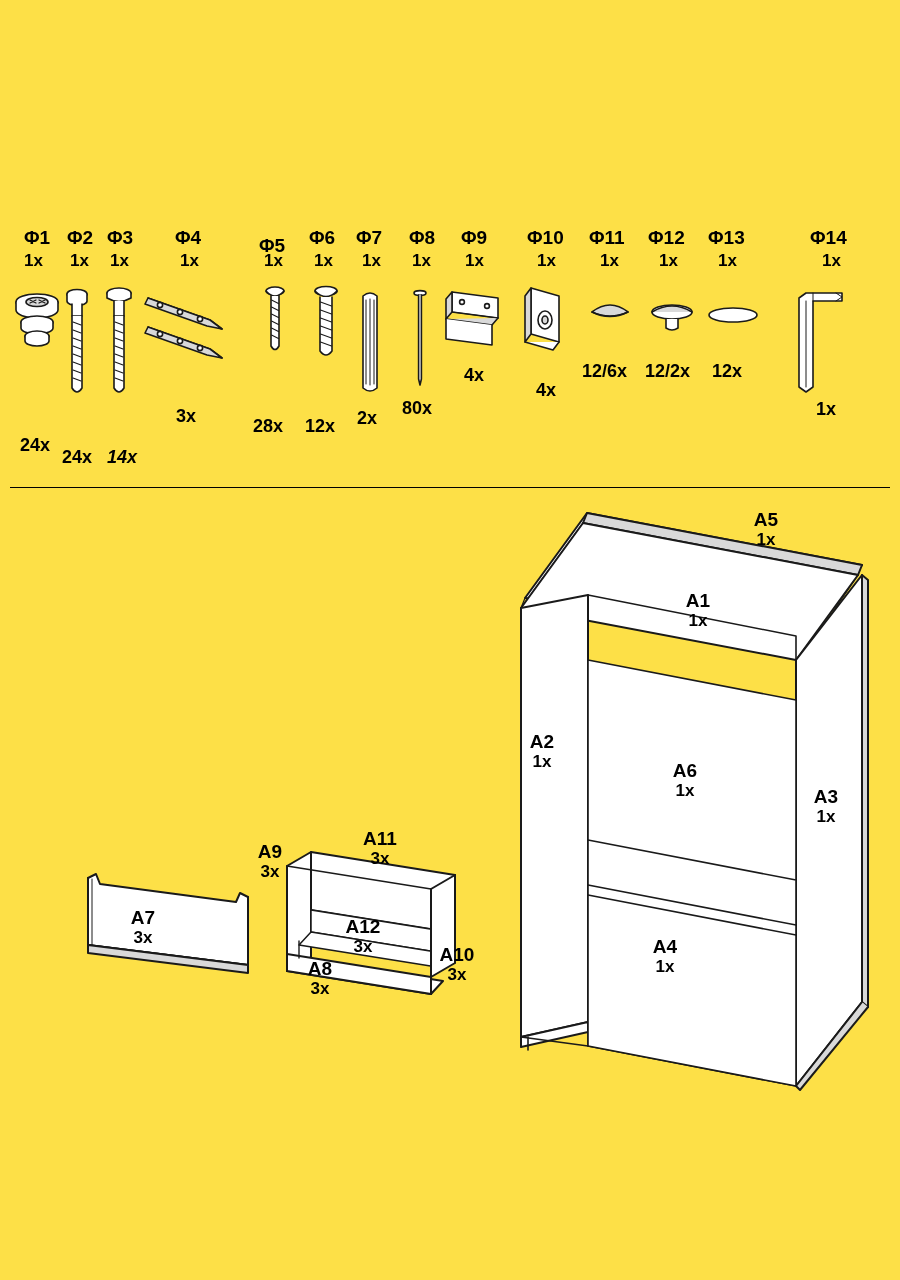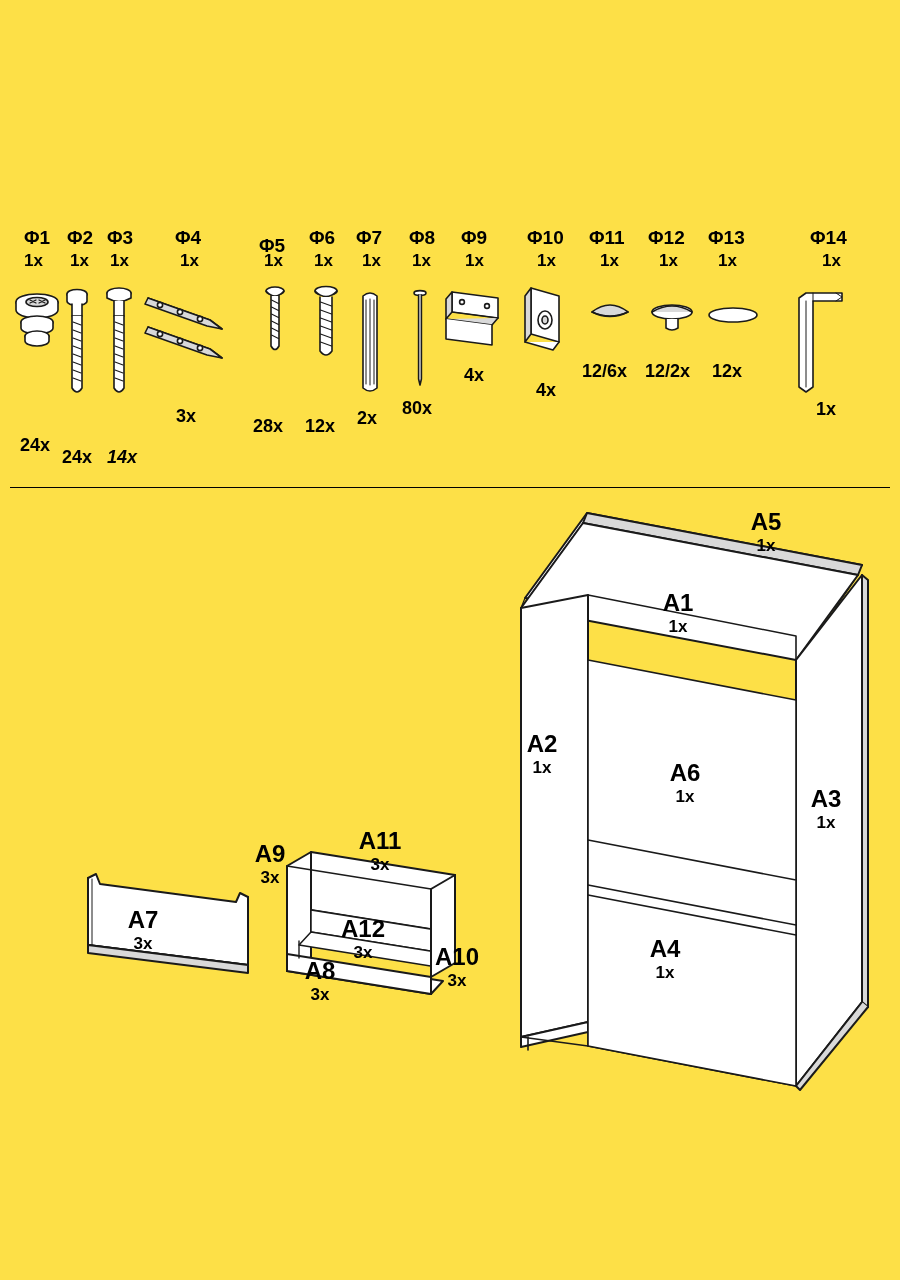--- a/index.html
+++ b/index.html
@@ -27,21 +27,21 @@
   .lbl.code { font-size: 19px; }
   .lbl.qty  { font-size: 17px; }
   .lbl.cnt  { font-size: 18px; }
   .part-lbl {
     position: absolute;
     text-align: center;
     font-weight: bold;
     white-space: nowrap;
     line-height: 1.12;
   }
-  .part-lbl .c { font-size: 24px; display: block; }
+  .part-lbl .c { font-size: 19px; display: block; }
   .part-lbl .q { font-size: 17px; display: block; }
   svg { position: absolute; top: 0; left: 0; }
   .divider {
     position: absolute;
     left: 10px;
     width: 880px;
     height: 1px;
     background: #000;
   }
 </style>
@@ -278,21 +278,21 @@
       </g>
 
     </g>
   </svg>
 
   <div>
     <div class="part-lbl" style="left:736px; top:509px; width:60px;">
       <span class="c">A5</span>
       <span class="q">1x</span>
     </div>
-    <div class="part-lbl" style="left:648px; top:590px; width:60px;">
+    <div class="part-lbl" style="left:668px; top:590px; width:60px;">
       <span class="c">A1</span>
       <span class="q">1x</span>
     </div>
     <div class="part-lbl" style="left:512px; top:731px; width:60px;">
       <span class="c">A2</span>
       <span class="q">1x</span>
     </div>
     <div class="part-lbl" style="left:655px; top:760px; width:60px;">
       <span class="c">A6</span>
       <span class="q">1x</span>

